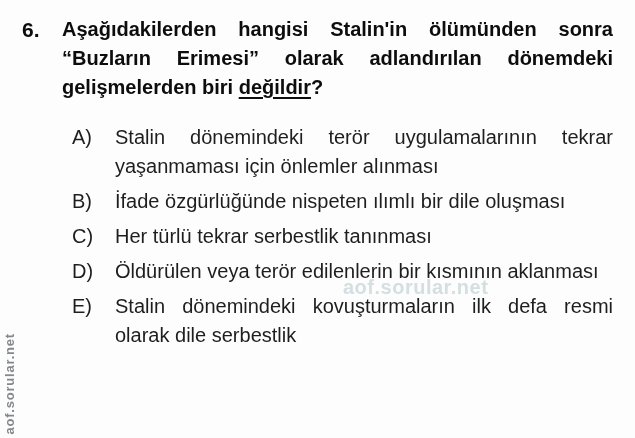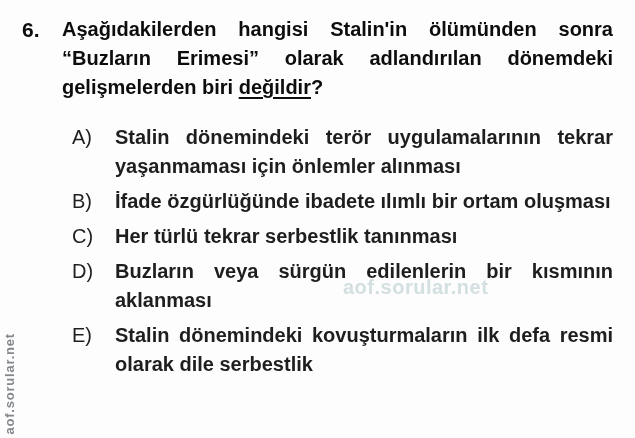--- a/index.html
+++ b/index.html
@@ -95,21 +95,20 @@
     line-height: 29px;
     color: #1e1e1e;
   }
   .opt-text {
     flex: 1;
     font-size: 20px;
     line-height: 29px;
     color: #1e1e1e;
     text-align: justify;
     text-align-last: left;
-    font-weight: bold;
   }
 </style>
 </head>
 <body>
 
 <div class="page">
 
   <div class="wm-center">aof.sorular.net</div>
 
   <div class="wm-left">aof.sorular.net</div>
@@ -121,31 +120,31 @@
 
   <div class="options">
 
     <div class="option">
       <span class="opt-letter">A)</span>
       <span class="opt-text">Stalin dönemindeki terör uygulamalarının tekrar yaşanmaması için önlemler alınması</span>
     </div>
 
     <div class="option">
       <span class="opt-letter">B)</span>
-      <span class="opt-text">İfade özgürlüğünde ibadete ılımlı bir ortam oluşması</span>
+      <span class="opt-text">İfade özgürlüğünde nispeten ılımlı bir dile oluşması</span>
     </div>
 
     <div class="option">
       <span class="opt-letter">C)</span>
       <span class="opt-text">Her türlü tekrar serbestlik tanınması</span>
     </div>
 
     <div class="option">
       <span class="opt-letter">D)</span>
-      <span class="opt-text">Buzların veya sürgün edilenlerin bir kısmının aklanması</span>
+      <span class="opt-text">Öldürülen veya terör edilenlerin bir kısmının aklanması</span>
     </div>
 
     <div class="option">
       <span class="opt-letter">E)</span>
       <span class="opt-text">Stalin dönemindeki kovuşturmaların ilk defa resmi olarak dile serbestlik</span>
     </div>
 
   </div>
 
 </div>

